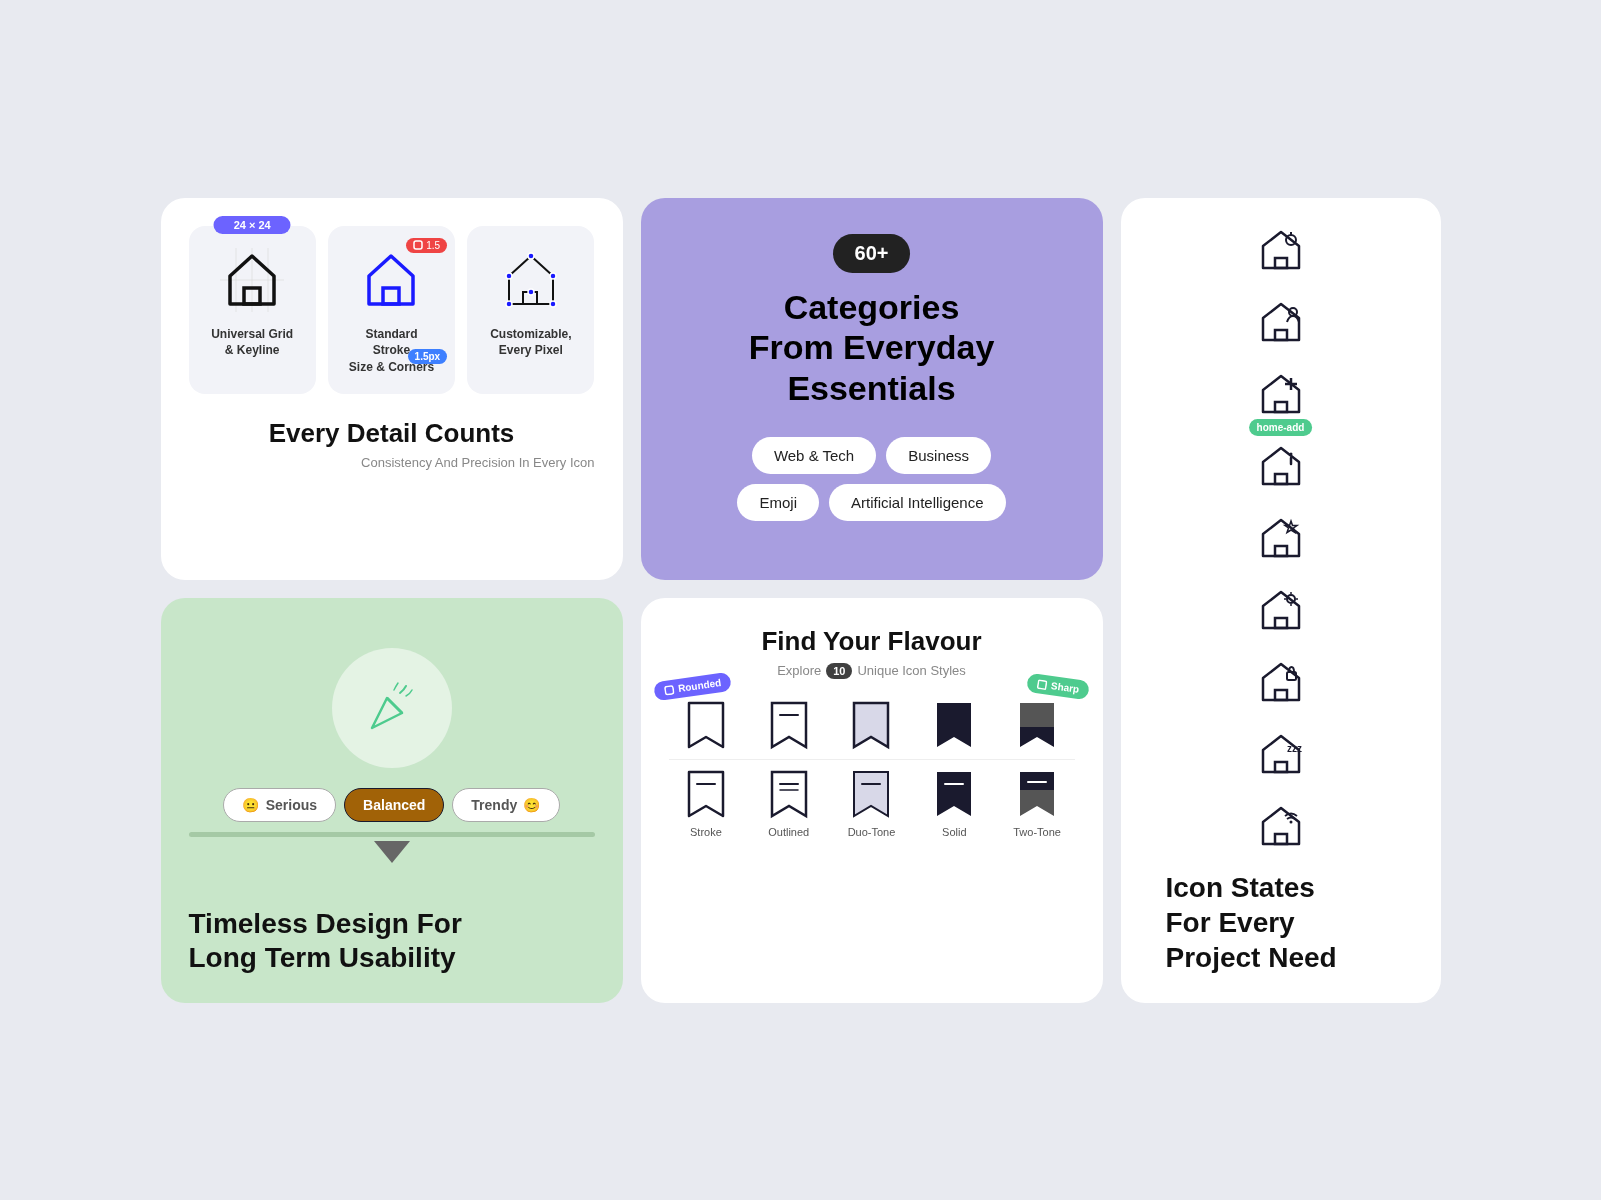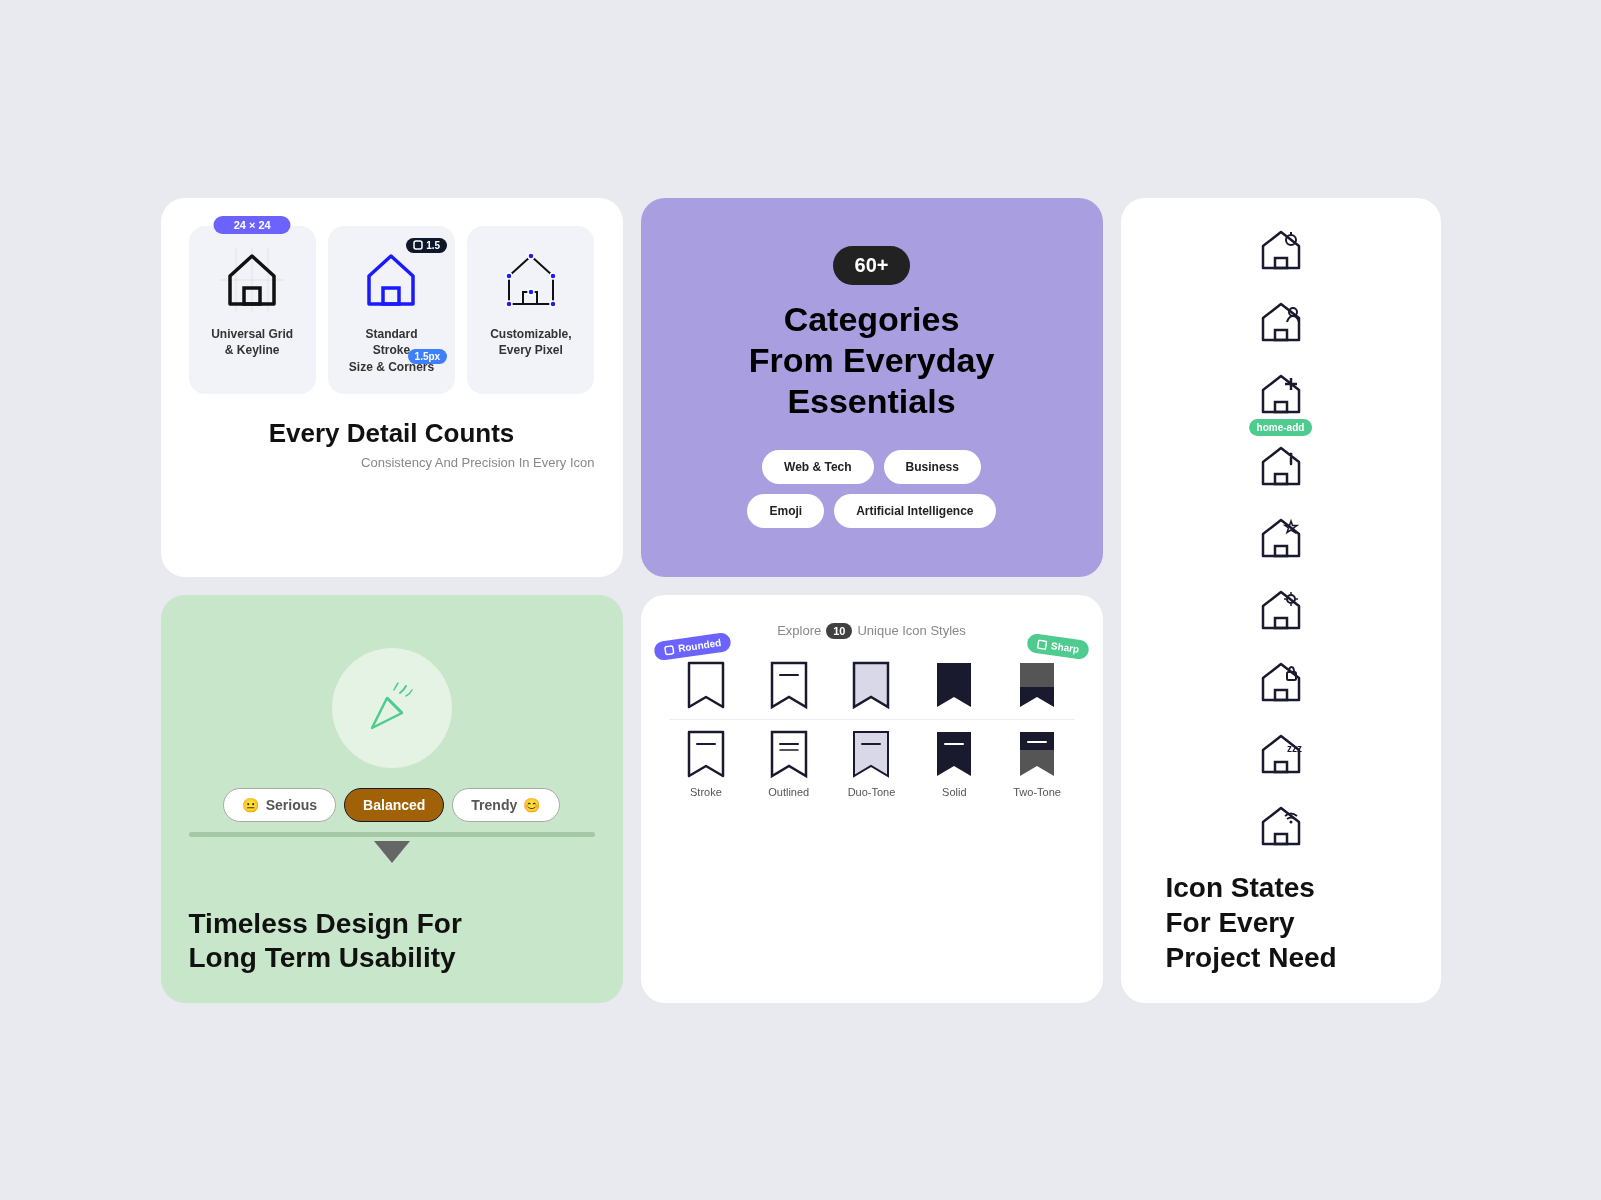--- a/index.html
+++ b/index.html
@@ -66,24 +66,24 @@
       color: #fff;
       font-size: 10px;
       font-weight: 600;
       border-radius: 8px;
       padding: 2px 7px;
       position: absolute;
       bottom: 30px;
       right: 8px;
     }
     .badge-corner {
-      background: #0f172a;
+      background: #ef4444;
       color: #fff;
       font-size: 10px;
-      font-weight: 700;
+      font-weight: 400;
       border-radius: 8px;
       padding: 2px 7px;
       position: absolute;
       top: 12px;
       right: 8px;
       display: flex;
       align-items: center;
       gap: 3px;
     }
     .icon-demo-label {
@@ -107,21 +107,20 @@
     }
 
     
     .card-categories {
       grid-column: 2;
       grid-row: 1;
       background: #a89ee0;
       display: flex;
       flex-direction: column;
       align-items: center;
-      justify-content: center;
       text-align: center;
       padding: 36px 28px;
     }
     .count-badge {
       background: #222;
       color: #fff;
       font-size: 20px;
       font-weight: 700;
       border-radius: 30px;
       padding: 8px 22px;
@@ -144,22 +143,22 @@
     }
     .cat-row {
       display: flex;
       gap: 10px;
       justify-content: center;
     }
     .cat-tag {
       background: #fff;
       border-radius: 30px;
       padding: 10px 22px;
-      font-size: 12px;
-      font-weight: 700;
+      font-size: 15px;
+      font-weight: 400;
       color: #222;
     }
 
     
     .card-states {
       grid-column: 3;
       grid-row: 1 / 3;
       background: #fff;
       display: flex;
       flex-direction: column;
@@ -544,20 +543,21 @@
           <span>😊</span>
         </button>
       </div>
       <div class="balance-bar"></div>
       <div class="balance-triangle"></div>
     </div>
     <div class="timeless-title">Timeless Design For<br>Long Term Usability</div>
   </div>
 
   <div class="card card-flavour">
+    <div class="flavour-title">Find Your Flavour</div>
     <div class="flavour-sub">
       <span>Explore</span>
       <span class="num-badge">10</span>
       <span>Unique Icon Styles</span>
     </div>
 
     <div class="bookmark-grid">
 
       <div class="bookmark-item" style="position:relative">
         <span class="rounded-badge">

